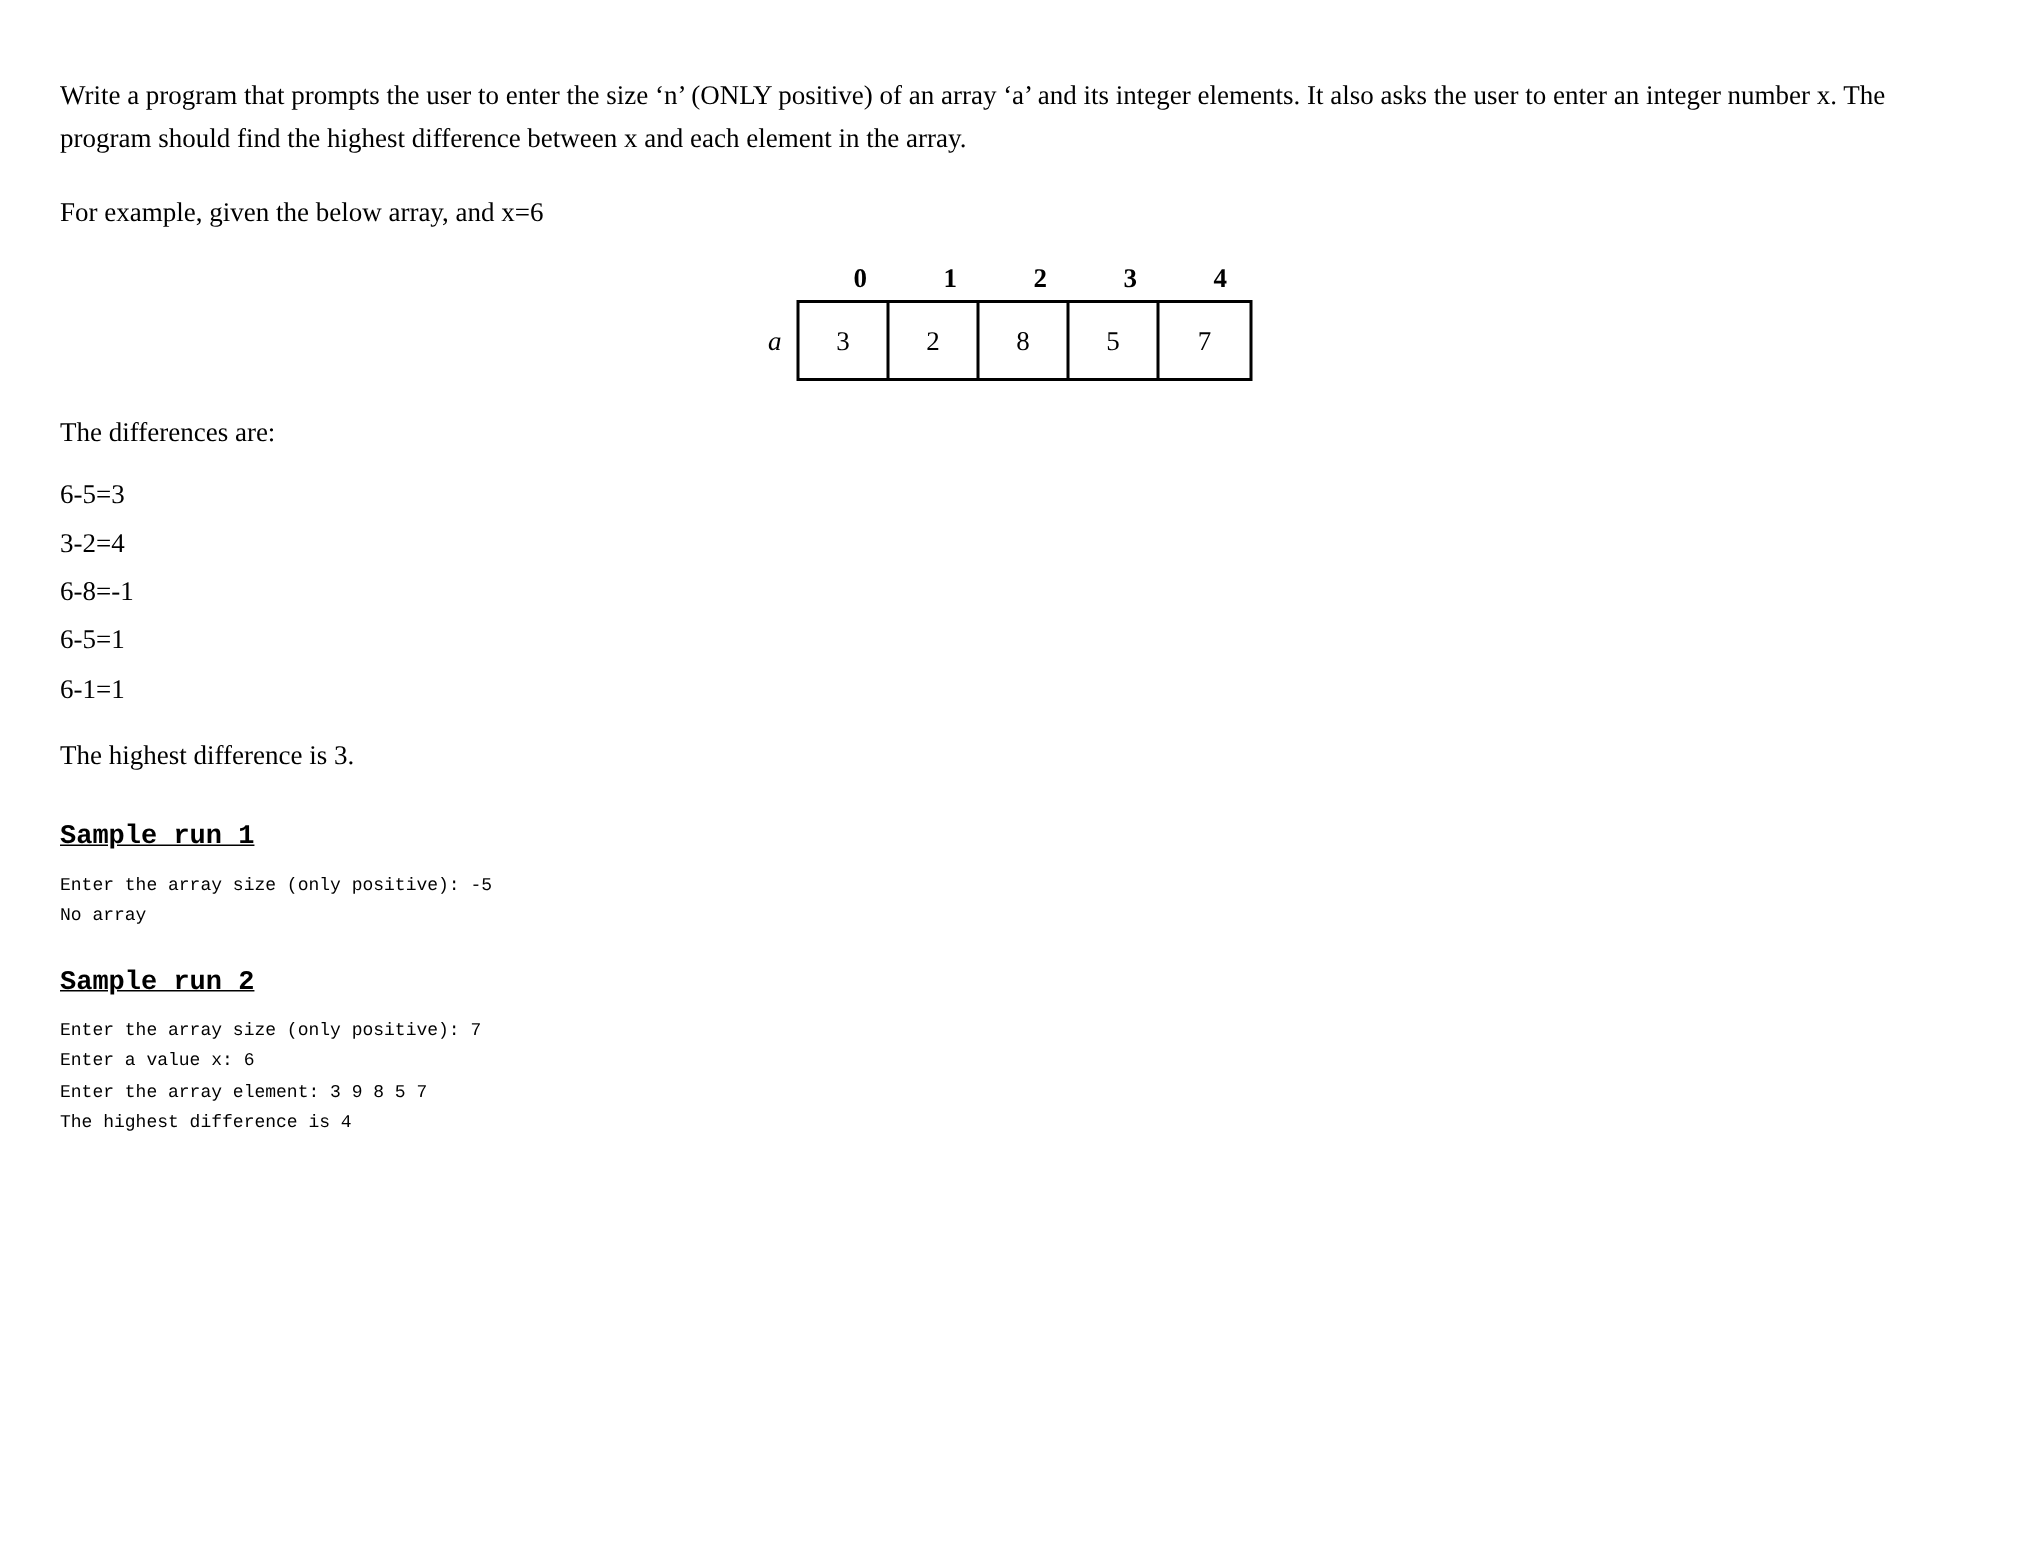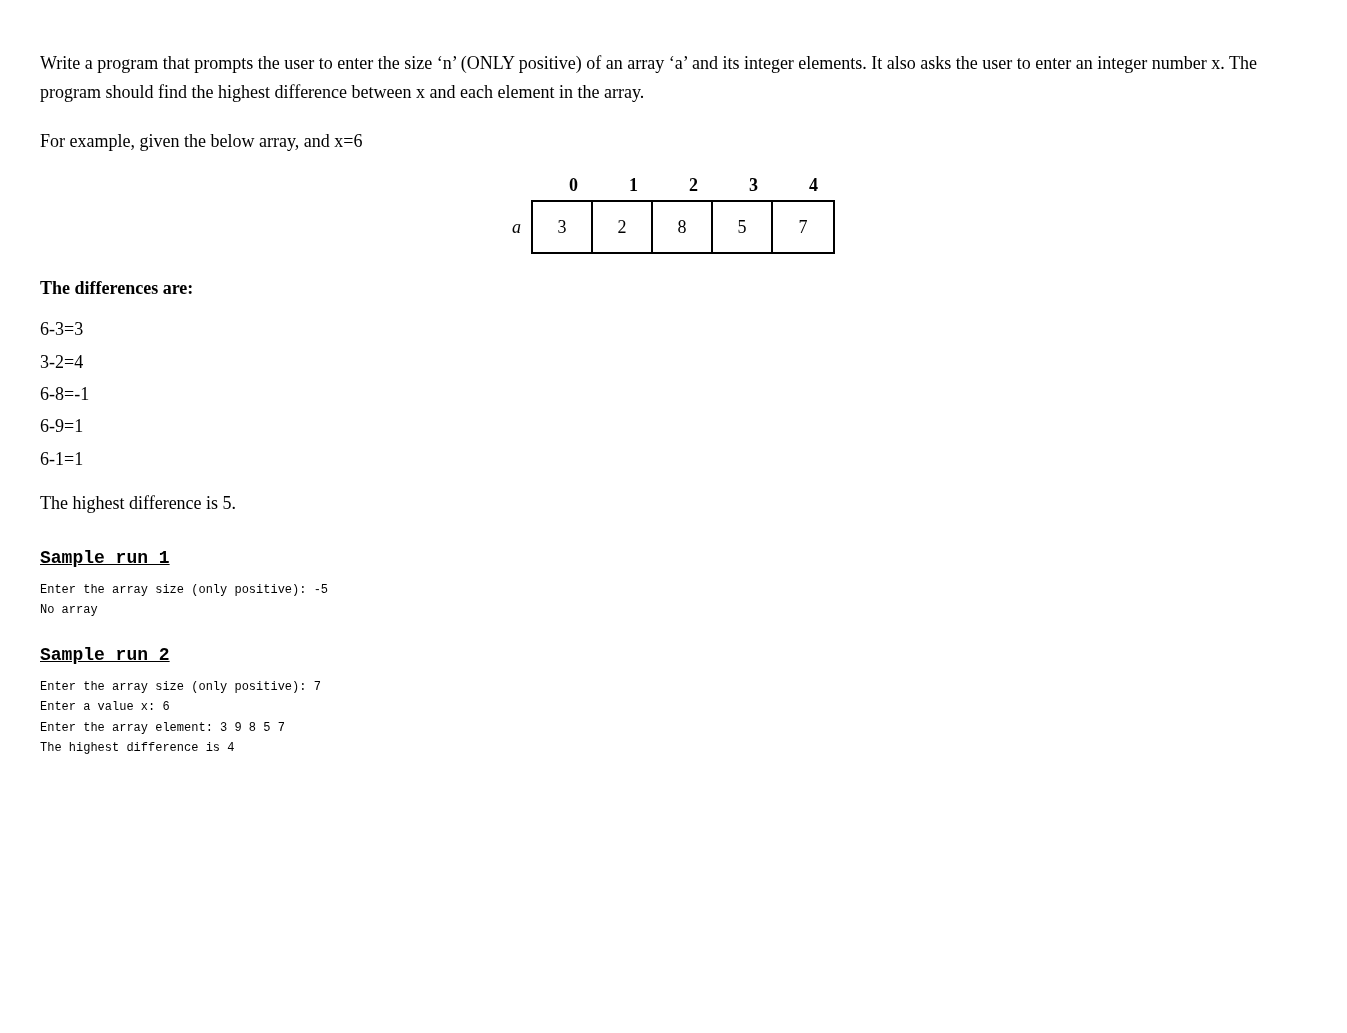--- a/index.html
+++ b/index.html
@@ -74,21 +74,20 @@
       border-right: 2px solid #000;
     }
 
     .array-cell:last-child {
       border-right: none;
     }
 
     .differences-header {
       margin: 16px 0 10px 0;
       line-height: 1.6;
-      font-weight: bold;
     }
 
     .diff-line {
       line-height: 1.8;
       font-size: 18px;
     }
 
     .highest-diff {
       margin-top: 14px;
       margin-bottom: 30px;
@@ -134,27 +133,27 @@
       <div class="array-cell">2</div>
       <div class="array-cell">8</div>
       <div class="array-cell">5</div>
       <div class="array-cell">7</div>
     </div>
   </div>
 </div>
 
 <p class="differences-header">The differences are:</p>
 
-<p class="diff-line">6-3=3</p>
+<p class="diff-line">6-5=3</p>
 <p class="diff-line">3-2=4</p>
 <p class="diff-line">6-8=-1</p>
-<p class="diff-line">6-9=1</p>
+<p class="diff-line">6-5=1</p>
 <p class="diff-line">6-1=1</p>
 
-<p class="highest-diff">The highest difference is 5.</p>
+<p class="highest-diff">The highest difference is 3.</p>
 
 <p class="sample-run-header">Sample run 1</p>
 <pre class="code-block">Enter the array size (only positive): -5
 No array</pre>
 
 <p class="sample-run-header">Sample run 2</p>
 <pre class="code-block">Enter the array size (only positive): 7
 Enter a value x: 6
 Enter the array element: 3 9 8 5 7
 The highest difference is 4</pre>

